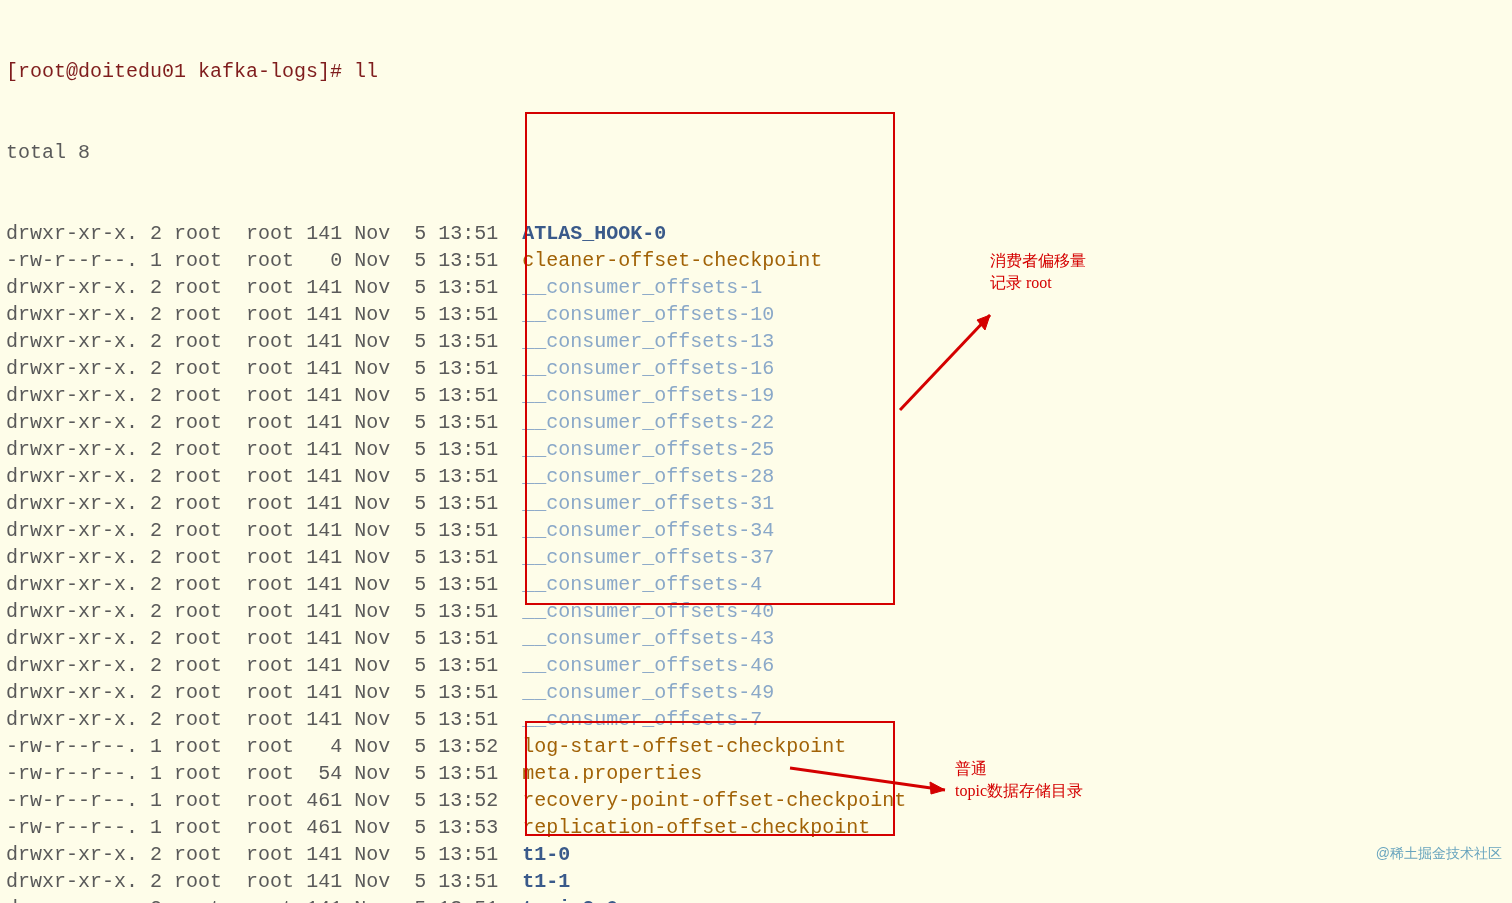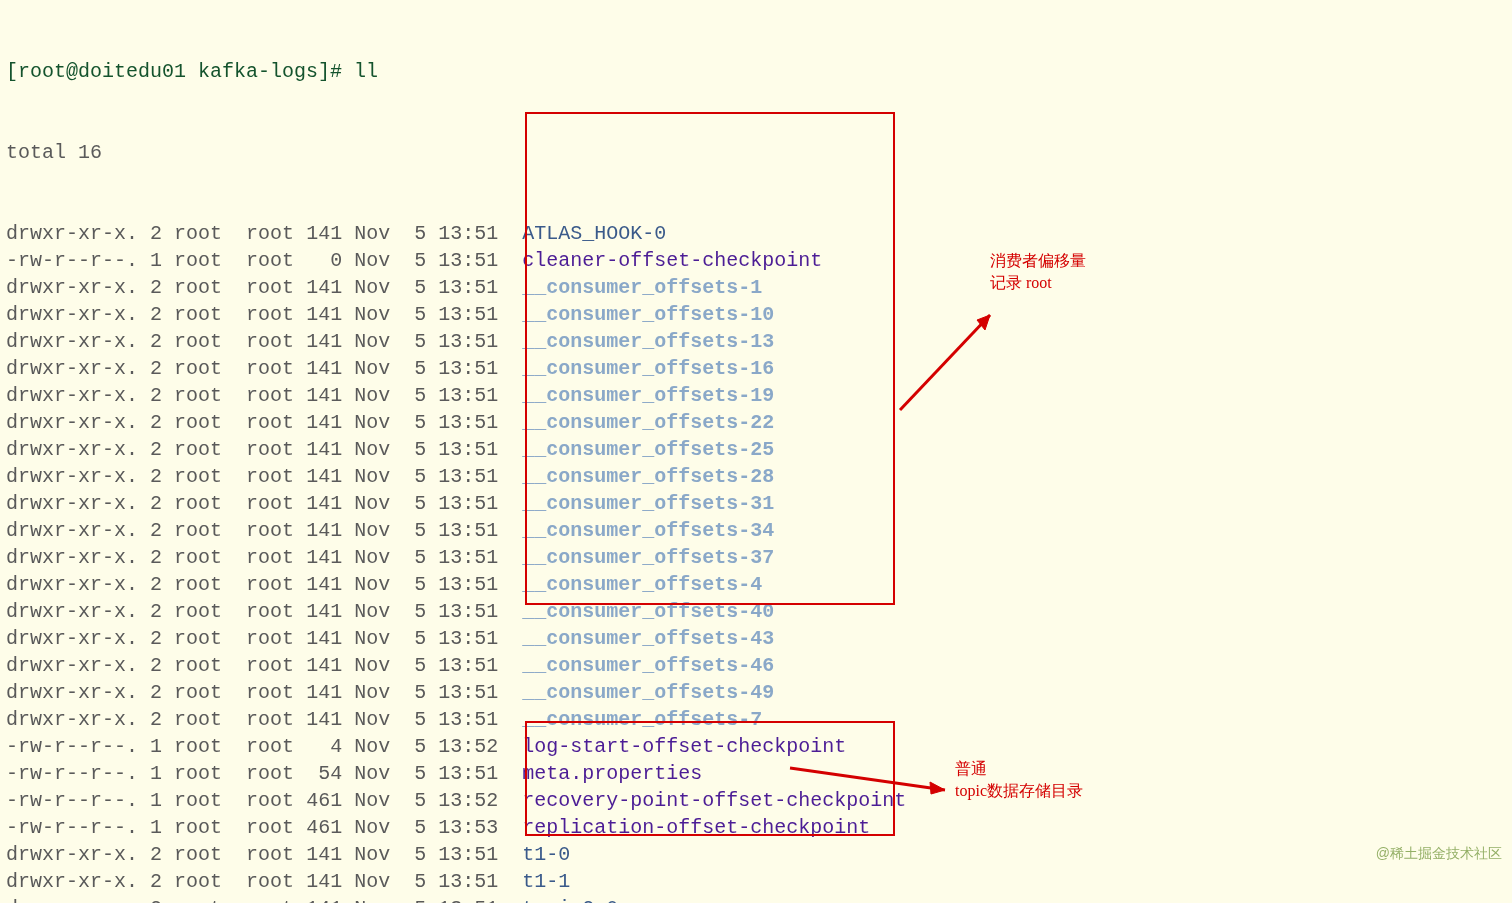--- a/index.html
+++ b/index.html
@@ -12,26 +12,26 @@
     height: 903px;
     position: relative;
     overflow: hidden;
   }
   .terminal {
     padding: 4px 6px;
     line-height: 27px;
     white-space: pre;
     position: relative;
   }
-  .prompt { color: #14532d; }
+  .prompt { color: #7f1d1d; }
   .row { display: block; }
   .perm, .links, .owner, .group, .size, .month, .day, .time { color: #5a5a5a; }
-  .fname { color: #3a5a8a; font-weight: 400; }
-  .fname-plain { color: #4c1d95; }
-  .consumer { color: #8aa8c8; font-weight: 700; }
+  .fname { color: #3a5a8a; font-weight: 700; }
+  .fname-plain { color: #a16207; }
+  .consumer { color: #8aa8c8; font-weight: 400; }
   .box-consumer {
     position: absolute;
     border: 2px solid #d40000;
     left: 525px;
     top: 112px;
     width: 370px;
     height: 493px;
     pointer-events: none;
   }
   .box-topic {
@@ -54,32 +54,32 @@
   .anno2 { left: 955px; top: 758px; }
   .arrow {
     position: absolute;
     stroke: #d40000;
     fill: #d40000;
   }
   .watermark {
     position: absolute;
     right: 10px;
     bottom: 40px;
-    color: #4d7c0f;
+    color: #0369a1;
     font-family: sans-serif;
     font-size: 14px;
     opacity: 0.6;
   }
 </style>
 </head>
 <body>
 
 <div class="terminal">
   <span class="row prompt">[root@doitedu01 kafka-logs]# ll</span>
-  <span class="row">total 16</span>
+  <span class="row">total 8</span>
   <div id="rows"><span class="row"><span class="perm">drwxr-xr-x.</span> <span class="links">2</span> <span class="owner">root</span>  <span class="group">root</span> <span class="size">141</span> <span class="month">Nov</span>  <span class="day">5</span> <span class="time">13:51</span>  <span class="fname">ATLAS_HOOK-0</span></span><span class="row"><span class="perm">-rw-r--r--.</span> <span class="links">1</span> <span class="owner">root</span>  <span class="group">root</span> <span class="size">  0</span> <span class="month">Nov</span>  <span class="day">5</span> <span class="time">13:51</span>  <span class="fname-plain">cleaner-offset-checkpoint</span></span><span class="row"><span class="perm">drwxr-xr-x.</span> <span class="links">2</span> <span class="owner">root</span>  <span class="group">root</span> <span class="size">141</span> <span class="month">Nov</span>  <span class="day">5</span> <span class="time">13:51</span>  <span class="consumer">__consumer_offsets-1</span></span><span class="row"><span class="perm">drwxr-xr-x.</span> <span class="links">2</span> <span class="owner">root</span>  <span class="group">root</span> <span class="size">141</span> <span class="month">Nov</span>  <span class="day">5</span> <span class="time">13:51</span>  <span class="consumer">__consumer_offsets-10</span></span><span class="row"><span class="perm">drwxr-xr-x.</span> <span class="links">2</span> <span class="owner">root</span>  <span class="group">root</span> <span class="size">141</span> <span class="month">Nov</span>  <span class="day">5</span> <span class="time">13:51</span>  <span class="consumer">__consumer_offsets-13</span></span><span class="row"><span class="perm">drwxr-xr-x.</span> <span class="links">2</span> <span class="owner">root</span>  <span class="group">root</span> <span class="size">141</span> <span class="month">Nov</span>  <span class="day">5</span> <span class="time">13:51</span>  <span class="consumer">__consumer_offsets-16</span></span><span class="row"><span class="perm">drwxr-xr-x.</span> <span class="links">2</span> <span class="owner">root</span>  <span class="group">root</span> <span class="size">141</span> <span class="month">Nov</span>  <span class="day">5</span> <span class="time">13:51</span>  <span class="consumer">__consumer_offsets-19</span></span><span class="row"><span class="perm">drwxr-xr-x.</span> <span class="links">2</span> <span class="owner">root</span>  <span class="group">root</span> <span class="size">141</span> <span class="month">Nov</span>  <span class="day">5</span> <span class="time">13:51</span>  <span class="consumer">__consumer_offsets-22</span></span><span class="row"><span class="perm">drwxr-xr-x.</span> <span class="links">2</span> <span class="owner">root</span>  <span class="group">root</span> <span class="size">141</span> <span class="month">Nov</span>  <span class="day">5</span> <span class="time">13:51</span>  <span class="consumer">__consumer_offsets-25</span></span><span class="row"><span class="perm">drwxr-xr-x.</span> <span class="links">2</span> <span class="owner">root</span>  <span class="group">root</span> <span class="size">141</span> <span class="month">Nov</span>  <span class="day">5</span> <span class="time">13:51</span>  <span class="consumer">__consumer_offsets-28</span></span><span class="row"><span class="perm">drwxr-xr-x.</span> <span class="links">2</span> <span class="owner">root</span>  <span class="group">root</span> <span class="size">141</span> <span class="month">Nov</span>  <span class="day">5</span> <span class="time">13:51</span>  <span class="consumer">__consumer_offsets-31</span></span><span class="row"><span class="perm">drwxr-xr-x.</span> <span class="links">2</span> <span class="owner">root</span>  <span class="group">root</span> <span class="size">141</span> <span class="month">Nov</span>  <span class="day">5</span> <span class="time">13:51</span>  <span class="consumer">__consumer_offsets-34</span></span><span class="row"><span class="perm">drwxr-xr-x.</span> <span class="links">2</span> <span class="owner">root</span>  <span class="group">root</span> <span class="size">141</span> <span class="month">Nov</span>  <span class="day">5</span> <span class="time">13:51</span>  <span class="consumer">__consumer_offsets-37</span></span><span class="row"><span class="perm">drwxr-xr-x.</span> <span class="links">2</span> <span class="owner">root</span>  <span class="group">root</span> <span class="size">141</span> <span class="month">Nov</span>  <span class="day">5</span> <span class="time">13:51</span>  <span class="consumer">__consumer_offsets-4</span></span><span class="row"><span class="perm">drwxr-xr-x.</span> <span class="links">2</span> <span class="owner">root</span>  <span class="group">root</span> <span class="size">141</span> <span class="month">Nov</span>  <span class="day">5</span> <span class="time">13:51</span>  <span class="consumer">__consumer_offsets-40</span></span><span class="row"><span class="perm">drwxr-xr-x.</span> <span class="links">2</span> <span class="owner">root</span>  <span class="group">root</span> <span class="size">141</span> <span class="month">Nov</span>  <span class="day">5</span> <span class="time">13:51</span>  <span class="consumer">__consumer_offsets-43</span></span><span class="row"><span class="perm">drwxr-xr-x.</span> <span class="links">2</span> <span class="owner">root</span>  <span class="group">root</span> <span class="size">141</span> <span class="month">Nov</span>  <span class="day">5</span> <span class="time">13:51</span>  <span class="consumer">__consumer_offsets-46</span></span><span class="row"><span class="perm">drwxr-xr-x.</span> <span class="links">2</span> <span class="owner">root</span>  <span class="group">root</span> <span class="size">141</span> <span class="month">Nov</span>  <span class="day">5</span> <span class="time">13:51</span>  <span class="consumer">__consumer_offsets-49</span></span><span class="row"><span class="perm">drwxr-xr-x.</span> <span class="links">2</span> <span class="owner">root</span>  <span class="group">root</span> <span class="size">141</span> <span class="month">Nov</span>  <span class="day">5</span> <span class="time">13:51</span>  <span class="consumer">__consumer_offsets-7</span></span><span class="row"><span class="perm">-rw-r--r--.</span> <span class="links">1</span> <span class="owner">root</span>  <span class="group">root</span> <span class="size">  4</span> <span class="month">Nov</span>  <span class="day">5</span> <span class="time">13:52</span>  <span class="fname-plain">log-start-offset-checkpoint</span></span><span class="row"><span class="perm">-rw-r--r--.</span> <span class="links">1</span> <span class="owner">root</span>  <span class="group">root</span> <span class="size"> 54</span> <span class="month">Nov</span>  <span class="day">5</span> <span class="time">13:51</span>  <span class="fname-plain">meta.properties</span></span><span class="row"><span class="perm">-rw-r--r--.</span> <span class="links">1</span> <span class="owner">root</span>  <span class="group">root</span> <span class="size">461</span> <span class="month">Nov</span>  <span class="day">5</span> <span class="time">13:52</span>  <span class="fname-plain">recovery-point-offset-checkpoint</span></span><span class="row"><span class="perm">-rw-r--r--.</span> <span class="links">1</span> <span class="owner">root</span>  <span class="group">root</span> <span class="size">461</span> <span class="month">Nov</span>  <span class="day">5</span> <span class="time">13:53</span>  <span class="fname-plain">replication-offset-checkpoint</span></span><span class="row"><span class="perm">drwxr-xr-x.</span> <span class="links">2</span> <span class="owner">root</span>  <span class="group">root</span> <span class="size">141</span> <span class="month">Nov</span>  <span class="day">5</span> <span class="time">13:51</span>  <span class="fname">t1-0</span></span><span class="row"><span class="perm">drwxr-xr-x.</span> <span class="links">2</span> <span class="owner">root</span>  <span class="group">root</span> <span class="size">141</span> <span class="month">Nov</span>  <span class="day">5</span> <span class="time">13:51</span>  <span class="fname">t1-1</span></span><span class="row"><span class="perm">drwxr-xr-x.</span> <span class="links">2</span> <span class="owner">root</span>  <span class="group">root</span> <span class="size">141</span> <span class="month">Nov</span>  <span class="day">5</span> <span class="time">13:51</span>  <span class="fname">topic2-0</span></span></div>
 </div>
 
 <div class="box-consumer"></div>
 <div class="box-topic"></div>
 
 <svg class="arrow" style="left:895px; top:300px;" width="110" height="120">
   <line x1="5" y1="110" x2="95" y2="15" stroke="#d40000" stroke-width="3"></line>
   <polygon points="95,15 82,20 90,30" fill="#d40000"></polygon>
 </svg>

